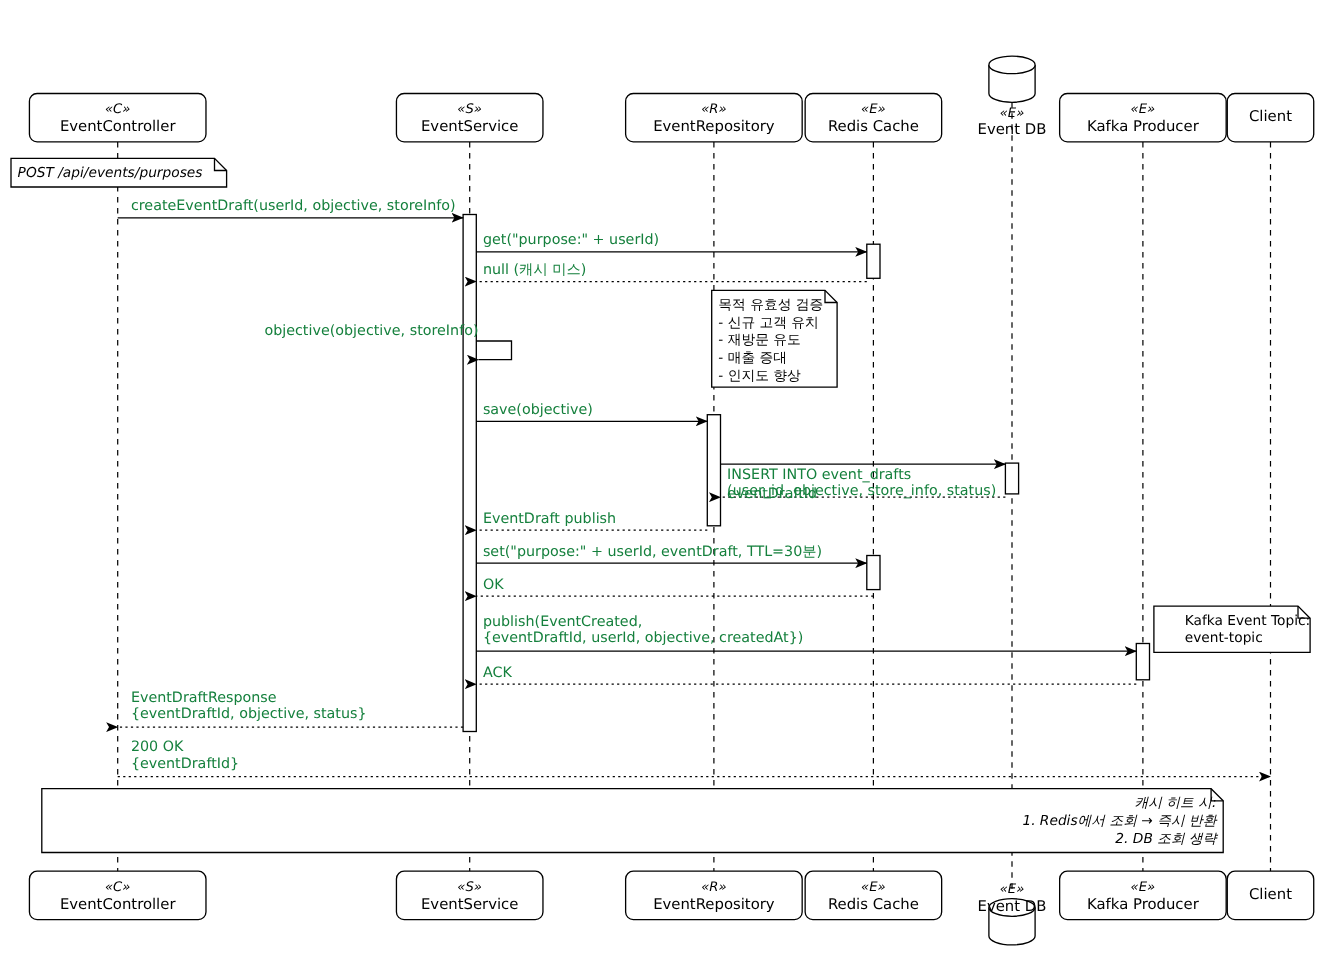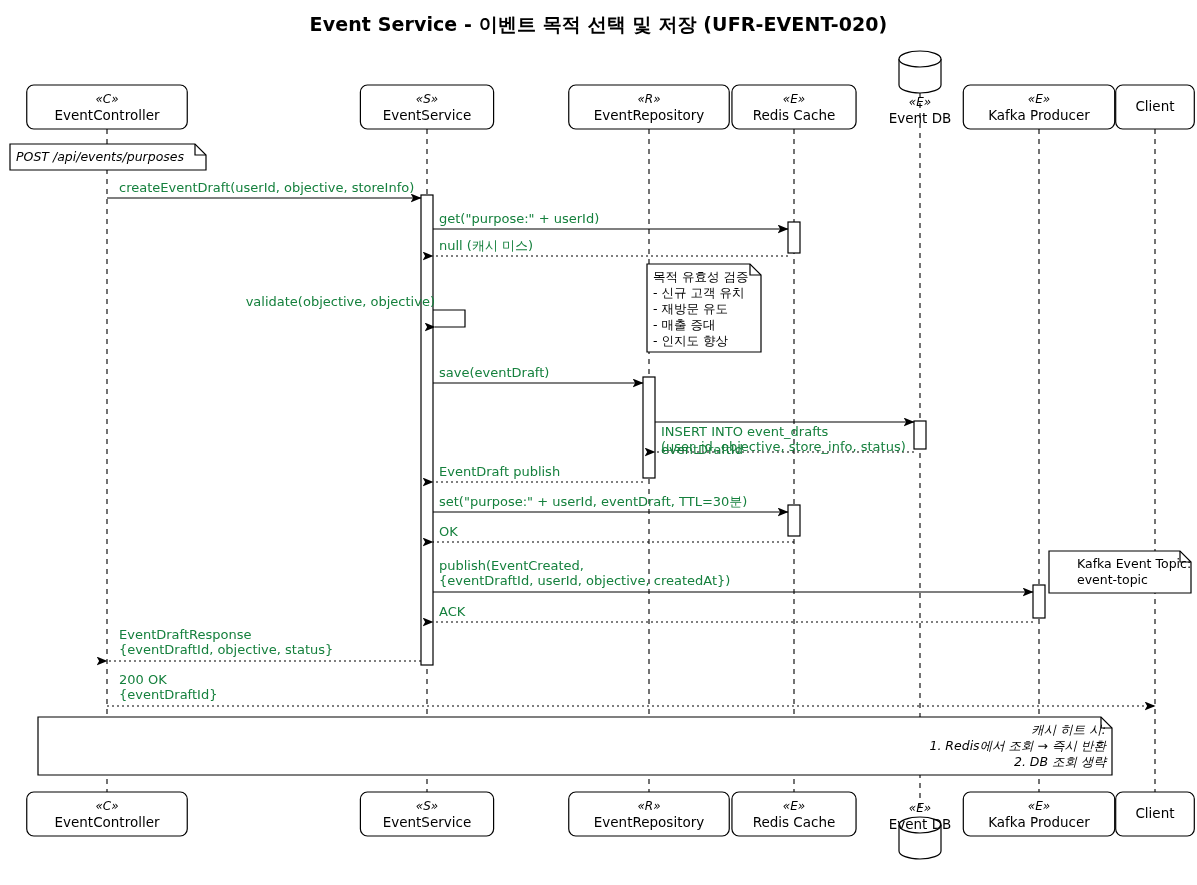--- a/index.html
+++ b/index.html
@@ -10,21 +10,20 @@
   .ptitle{position:absolute;text-align:center;font-size:13.5px;line-height:16px;white-space:pre;}
   .stereo{font-style:italic;font-size:12px;display:block;}
   #title{position:absolute;left:0;top:12px;width:1197px;text-align:center;
     font-size:19px;font-weight:bold;letter-spacing:.1px;}
   .note-txt{position:absolute;font-size:12.5px;line-height:16px;white-space:pre;}
 </style>
 </head>
 <body>
 
 <div id="stage">
-  <div id="title">Event Service - 이벤트 목적 선택 및 저장 (UFR-EVENT-020)</div>
   <svg id="svg" viewBox="0 0 1197 885" xmlns="http://www.w3.org/2000/svg">
     <defs>
       <marker id="ah-solid" markerWidth="11" markerHeight="9" refX="10.5" refY="4.5" orient="auto" markerUnits="userSpaceOnUse">
         <path d="M0,0 L11,4.5 L0,9 L2.6,4.5 Z" fill="#000"></path>
       </marker>
       <marker id="ah-solid-l" markerWidth="11" markerHeight="9" refX="0.5" refY="4.5" orient="auto" markerUnits="userSpaceOnUse">
         <path d="M11,0 L0,4.5 L11,9 L8.4,4.5 Z" fill="#000"></path>
       </marker>
       <marker id="ah-open" markerWidth="11" markerHeight="9" refX="10.5" refY="4.5" orient="auto" markerUnits="userSpaceOnUse">
         <path d="M0,0 L11,4.5 L0,9 L2.6,4.5 Z" fill="#000"></path>
@@ -118,22 +117,22 @@
       <div class="ptitle" style="left: 731.95px; width: 124.1px; top: 798px;"><span class="stereo">«E»</span><span>Redis Cache</span></div>
       <div class="ptitle" style="left: 865px; width: 110px; top: 94px;"><span class="stereo">«E»</span><span>Event DB</span></div>
       <div class="ptitle" style="left: 865px; width: 110px; top: 800px;"><span class="stereo">«E»</span><span>Event DB</span></div>
       <div class="ptitle" style="left: 963.3px; width: 151.4px; top: 91px;"><span class="stereo">«E»</span><span>Kafka Producer</span></div>
       <div class="ptitle" style="left: 963.3px; width: 151.4px; top: 798px;"><span class="stereo">«E»</span><span>Kafka Producer</span></div>
       <div class="ptitle" style="left: 1115.7px; width: 78.6px; top: 98px;"><span>Client</span></div>
       <div class="ptitle" style="left: 1115.7px; width: 78.6px; top: 805px;"><span>Client</span></div>
       <div class="lbl" style="left: 119px; top: 180px;">createEventDraft(userId, objective, storeInfo)</div>
       <div class="lbl" style="left: 439px; top: 211px;">get("purpose:" + userId)</div>
       <div class="lbl" style="left: 439px; top: 238px;">null (캐시 미스)</div>
-      <div class="lbl" style="left: 435px; top: 294px; transform: translateX(-100%); text-align: right;">validate(objective, objective)</div>
-      <div class="lbl" style="left: 439px; top: 365px;">save(eventDraft)</div>
+      <div class="lbl" style="left: 435px; top: 294px; transform: translateX(-100%); text-align: right;">objective(objective, storeInfo)</div>
+      <div class="lbl" style="left: 439px; top: 365px;">save(objective)</div>
       <div class="lbl" style="left: 661px; top: 388px; margin-top: 36px;">INSERT INTO event_drafts
 (user_id, objective, store_info, status)</div>
       <div class="lbl" style="left: 661px; top: 442px;">eventDraftId</div>
       <div class="lbl" style="left: 439px; top: 464px;">EventDraft publish</div>
       <div class="lbl" style="left: 439px; top: 494px;">set("purpose:" + userId, eventDraft, TTL=30분)</div>
       <div class="lbl" style="left: 439px; top: 524px;">OK</div>
       <div class="lbl" style="left: 439px; top: 558px;">publish(EventCreated,
 {eventDraftId, userId, objective, createdAt})</div>
       <div class="lbl" style="left: 439px; top: 604px;">ACK</div>
       <div class="lbl" style="left: 119px; top: 627px;">EventDraftResponse

